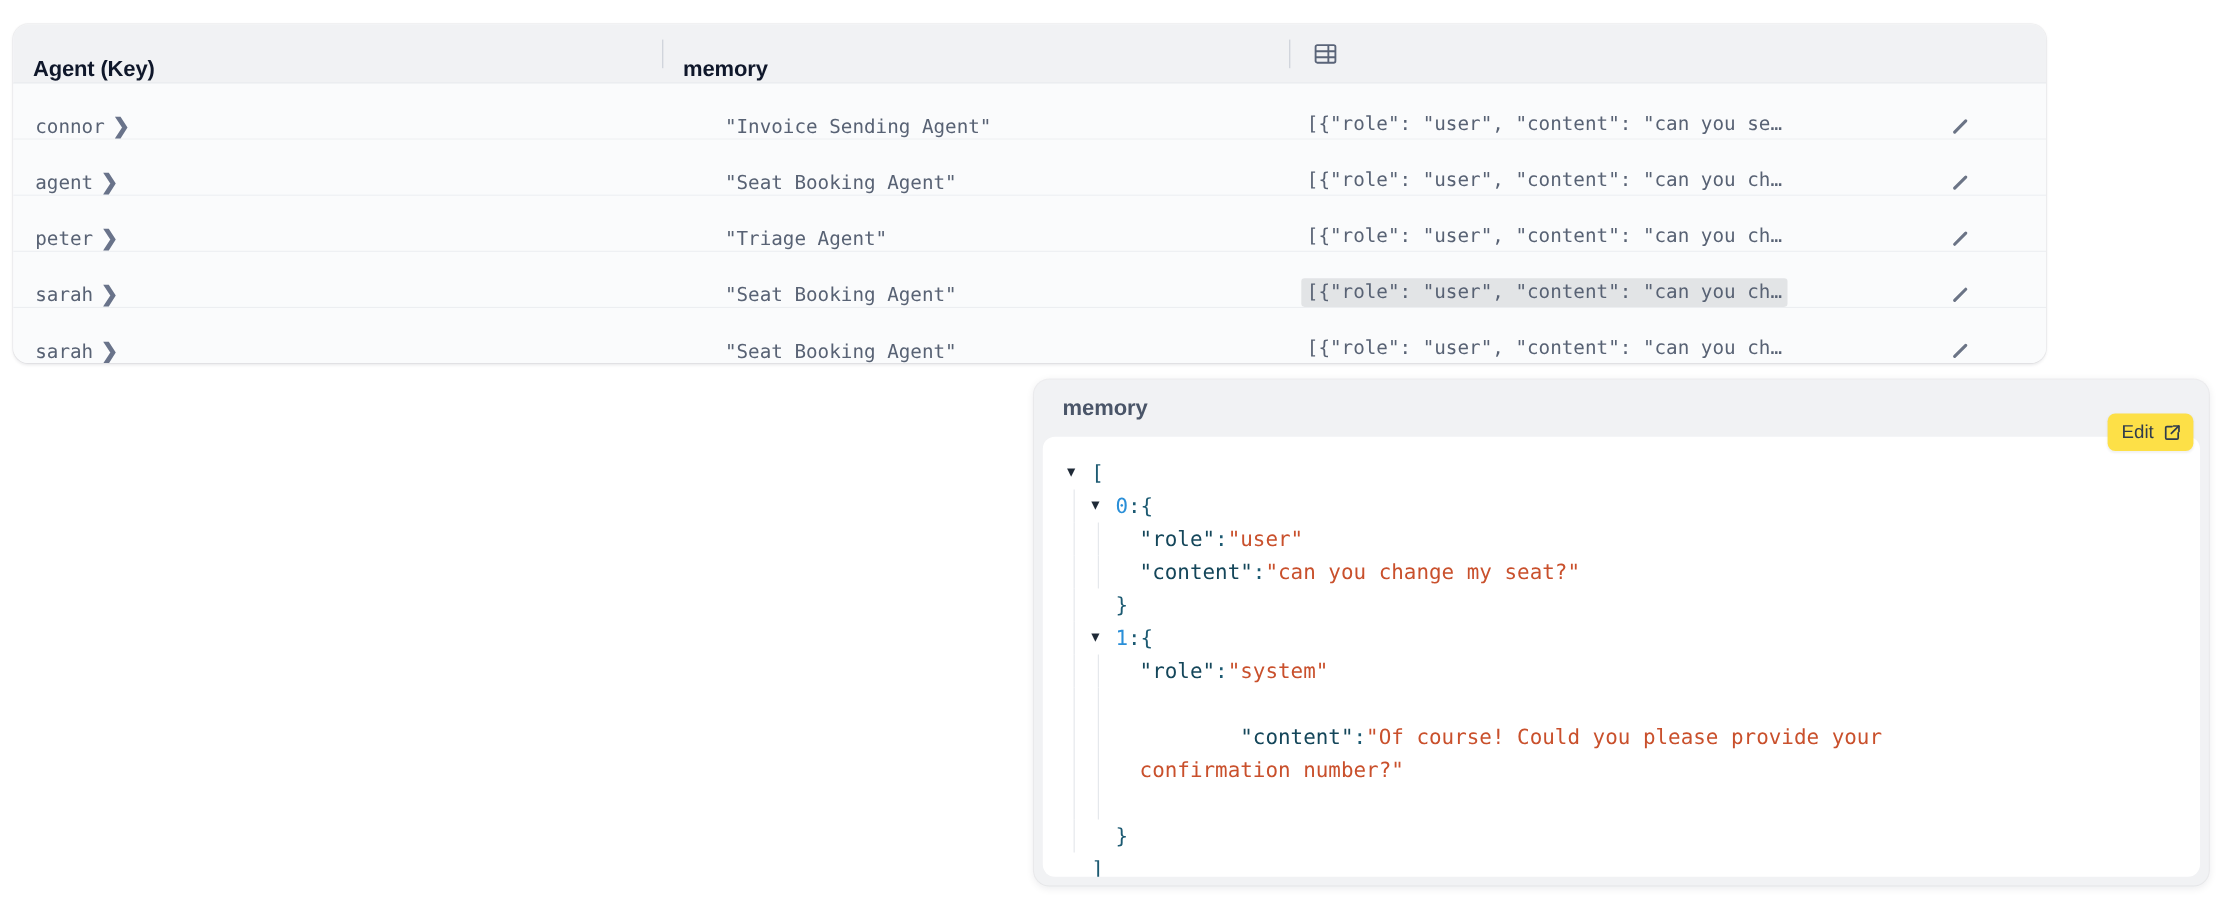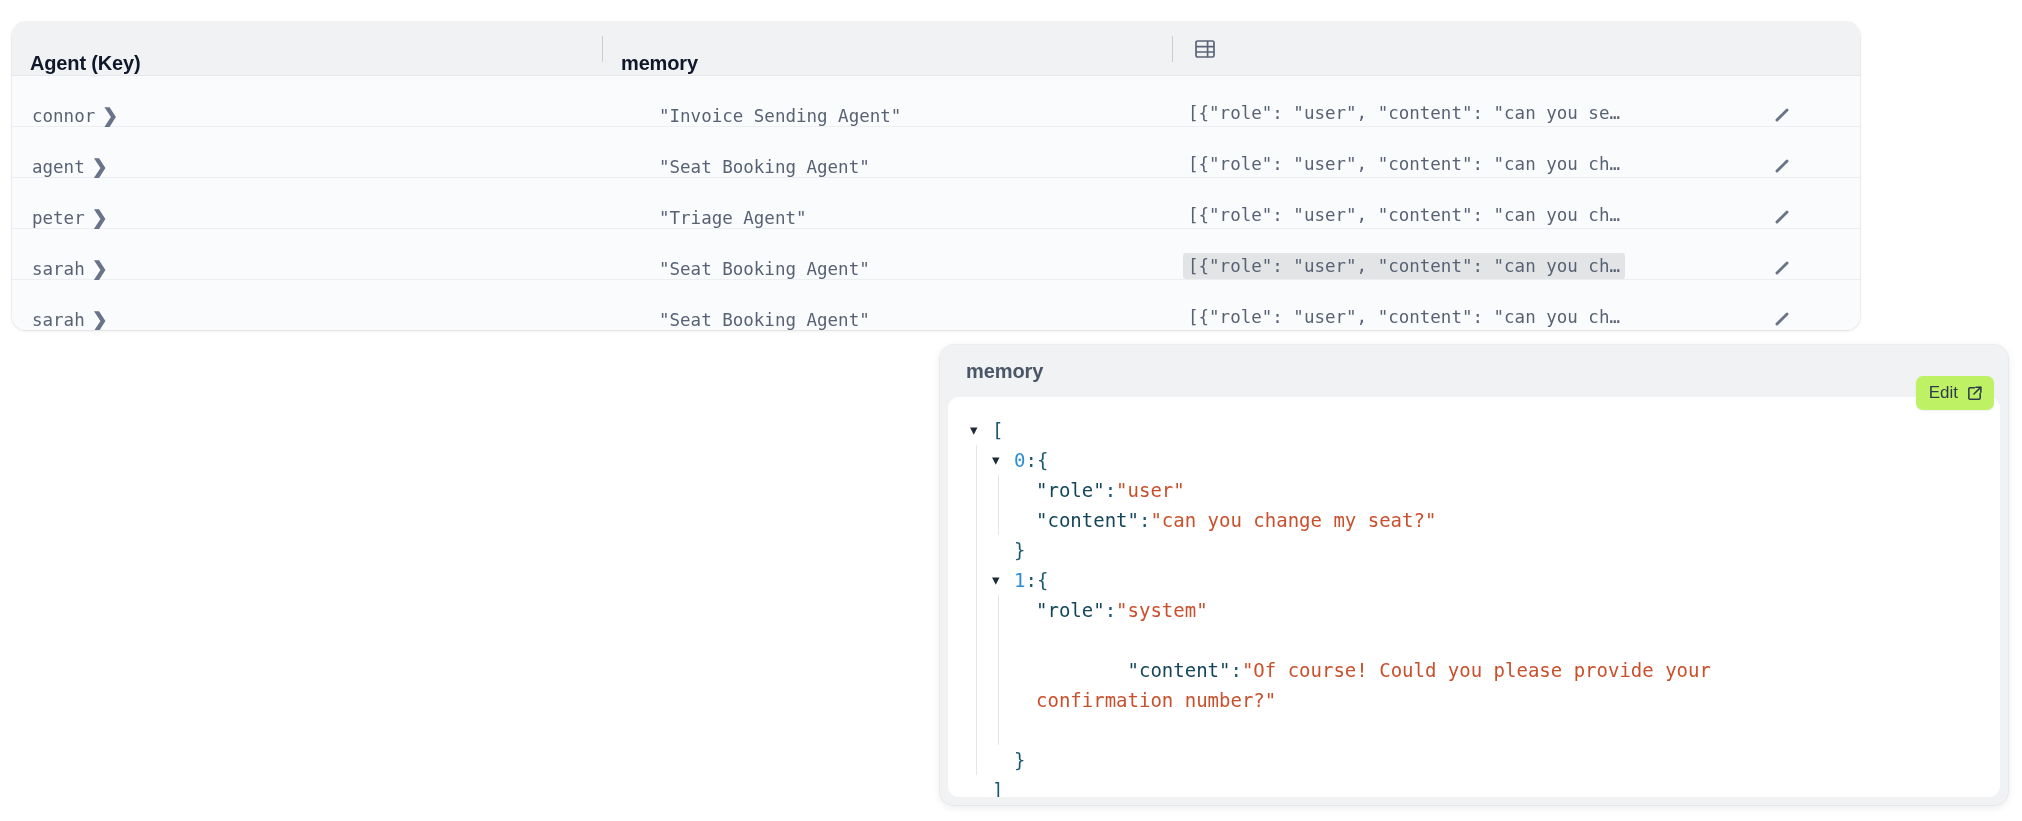--- a/index.html
+++ b/index.html
@@ -146,21 +146,21 @@
   .popup-title {
     font-size: 20px;
     font-weight: 700;
     color: #4a5568;
     letter-spacing: -0.1px;
   }
   .edit-btn {
     display: flex;
     align-items: center;
     gap: 8px;
-    background: #bef264;
+    background: #fde047;
     border: none;
     border-radius: 7px;
     padding: 7px 11px 7px 13px;
     font-family: "Liberation Sans", sans-serif;
     font-size: 17px;
     color: #2f3b4d;
     cursor: pointer;
     box-shadow: 0 1px 2px rgba(16,24,40,0.06);
     margin-top: 44px;
   }

